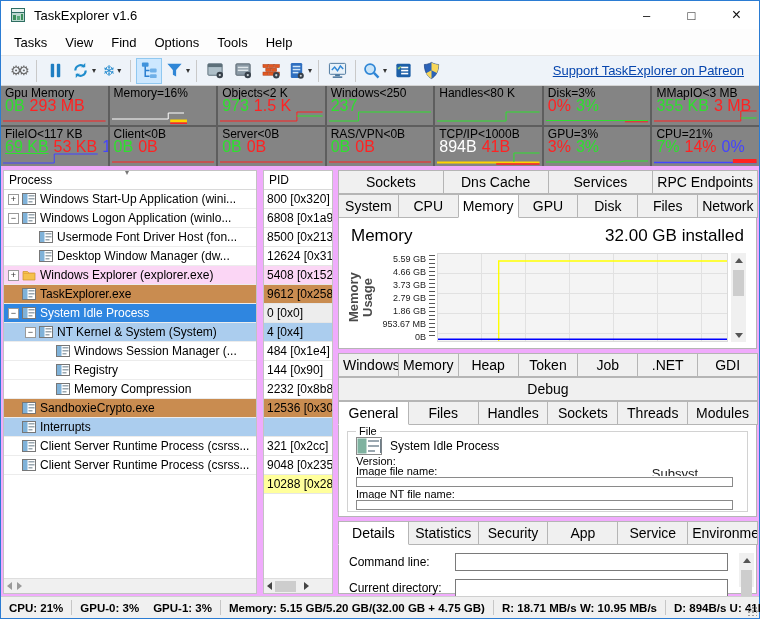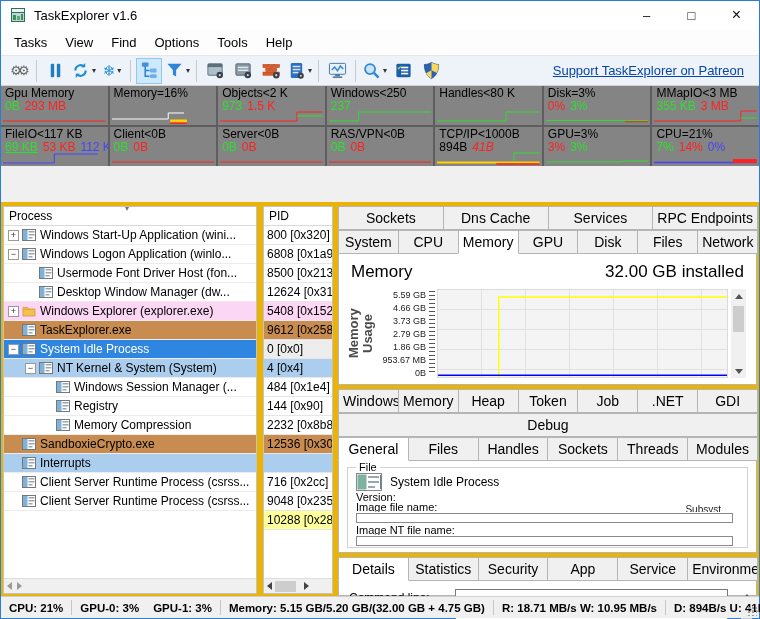--- a/index.html
+++ b/index.html
@@ -27,26 +27,26 @@
   .caret { font-size:8px; color:#333; margin-left:2px; }
   .tsep { width:1px; height:22px; background:#c9c9c9; margin:0 4px; flex:none; }
   .patreon { margin-left:auto; margin-right:12px; color:#0645ad; text-decoration:underline; font-size:13px; white-space:nowrap; }
   .uni-icon { font-size:15px; color:#2c8fd0; line-height:1; }
   .gears { color:#666; font-size:13px; letter-spacing:-4px; }
 
   
   .tiles { height:80px; flex:none; display:grid; grid-template-columns:repeat(7,1fr); grid-template-rows:1fr 1fr; gap:2px; background:#5e5e5e; }
   .tile { background:#848484; position:relative; padding:1px 4px; overflow:hidden; }
   .tile .t { font-size:12px; line-height:13px; white-space:nowrap; color:#000; }
-  .tile .v { font-size:12px; line-height:12px; white-space:nowrap; }
+  .tile .v { font-size:16px; line-height:12px; white-space:nowrap; }
   .tile .v span { margin-right:5px; }
   .tile svg { position:absolute; left:2px; bottom:1px; width:calc(100% - 4px); height:14px; }
 
   
-  .main { flex:1; display:flex; padding:4px 2px 2px 2px; background:#eab308; min-height:0;margin-top:36px; }
+  .main { flex:1; display:flex; padding:4px 2px 2px 2px; background:#f0abfc; min-height:0; }
   .panel { background:#fff; border:1px solid #c3c3c3; display:flex; flex-direction:column; min-height:0; }
   .tree-panel { width:254px; flex:none; }
   .pid-panel { width:70px; flex:none; margin-left:6px; }
   .col-header { height:19px; flex:none; border-bottom:1px solid #d9d9d9; font-size:12px; padding:2px 5px; position:relative; white-space:nowrap; overflow:hidden; }
   .sort-arrow { position:absolute; top:-3px; left:48%; font-size:8px; color:#777; }
   .rows { flex:1; overflow:hidden; }
   .row { height:19px; display:flex; align-items:center; font-size:12px; border-bottom:1px solid #ececec; white-space:nowrap; overflow:hidden; }
   .expander { width:11px; height:11px; flex:none; border:1px solid #999; background:#fff; color:#333; font-size:9px; line-height:9px; text-align:center; margin-right:3px; }
   .exp-spacer { width:14px; flex:none; }
   .ricon { width:14px; height:12px; flex:none; margin-right:4px; }
@@ -87,21 +87,21 @@
   .vspace { flex:1; }
 
   
   .generalbox { height:93px; flex:none; padding:6px 8px 4px 8px; }
   .filebox { border:1px solid #d2d2d2; height:100%; position:relative; padding:4px 8px 2px 8px; }
   .filebox .legend { position:absolute; top:-7px; left:8px; background:#fff; padding:0 3px; font-size:11px; }
   .filerow { display:flex; align-items:center; height:20px; overflow:hidden; }
   .filerow .bicon { width:26px; height:18px; margin-right:8px; flex:none; }
   .filerow .pname { font-size:12px; }
   .squish { font-size:11px; height:10px; line-height:10px; overflow:hidden; white-space:nowrap; }
-  .clip-label { position:absolute; right:26px; top:36px; font-size:10px; height:8px; line-height:11px; overflow:hidden; color:#222; }
+  .clip-label { position:absolute; right:49px; top:36px; font-size:13px; height:8px; line-height:11px; overflow:hidden; color:#222; }
   .finput { height:10px; border:1px solid #8a8a8a; background:#fff; width:calc(100% - 6px); margin:1px 0 2px 0; }
 
   
   .detailsbox { flex:1; display:flex; padding:8px 2px 6px 10px; min-height:0; }
   .dfields { flex:1; min-width:0; }
   .drow { display:flex; align-items:center; margin-bottom:8px; }
   .drow label { width:106px; flex:none; font-size:12px; }
   .drow input { flex:1; height:18px; border:1px solid #7a7a7a; background:#fff; margin-right:8px; font:inherit; padding:0 3px; }
   .gap { height:4px; flex:none; }
 
@@ -344,21 +344,21 @@
       </div>
       <div class="tile">
         <div class="t">RAS/VPN&lt;0B</div>
         <div class="v"><span style="color: rgb(46, 224, 46);">0B</span><span style="color: rgb(255, 34, 34);">0B</span></div>
         <svg viewBox="0 0 104 14" preserveAspectRatio="none">
           <polyline points="0,11 104,11" fill="none" stroke="#ff2222" stroke-width="1" vector-effect="non-scaling-stroke"></polyline>
         </svg>
       </div>
       <div class="tile">
         <div class="t">TCP/IP&lt;1000B</div>
-        <div class="v"><span style="color: #000000; margin-top: 44px;">894B</span><span style="color: rgb(255, 34, 34); font-style: italic;">41B</span></div>
+        <div class="v"><span style="color: #ffffff; margin-top: 44px;">894B</span><span style="color: rgb(255, 34, 34);">41B</span></div>
         <svg viewBox="0 0 104 14" preserveAspectRatio="none">
           <polyline points="0,11.5 104,11.5" fill="none" stroke="#ffd400" stroke-width="2" vector-effect="non-scaling-stroke"></polyline>
           <polyline points="60,13 104,13" fill="none" stroke="#ff2222" stroke-width="1.5" vector-effect="non-scaling-stroke"></polyline>
           <polyline points="78,11 78,2 104,2" fill="none" stroke="#2ee02e" stroke-width="1" vector-effect="non-scaling-stroke"></polyline>
         </svg>
       </div>
       <div class="tile">
         <div class="t">GPU=3%</div>
         <div class="v"><span style="color: rgb(255, 34, 34);">3%</span><span style="color: rgb(46, 224, 46);">3%</span></div>
         <svg viewBox="0 0 104 14" preserveAspectRatio="none">
@@ -561,21 +561,21 @@
           <div class="prow" style="background: rgb(255, 255, 255);">12624 [0x3150]</div>
           <div class="prow" style="background: rgb(251, 214, 245);">5408 [0x1520]</div>
           <div class="prow" style="background: rgb(201, 140, 80);">9612 [0x258c]</div>
           <div class="prow" style="background: rgb(237, 237, 237);">0 [0x0]</div>
           <div class="prow" style="background: rgb(171, 205, 238);">4 [0x4]</div>
           <div class="prow" style="background: rgb(255, 255, 255);">484 [0x1e4]</div>
           <div class="prow" style="background: rgb(255, 255, 255);">144 [0x90]</div>
           <div class="prow" style="background: rgb(255, 255, 255);">2232 [0x8b8]</div>
           <div class="prow" style="background: rgb(201, 140, 80);">12536 [0x30f8]</div>
           <div class="prow" style="background: rgb(171, 205, 238);"></div>
-          <div class="prow" style="background: rgb(255, 255, 255);">716 [0x2cc]</div>
+          <div class="prow" style="background: rgb(255, 255, 255);">321 [0x2cc]</div>
           <div class="prow" style="background: rgb(255, 255, 255);">9048 [0x2358]</div>
           <div class="prow" style="background: rgb(255, 255, 156);">10288 [0x2830]</div>
         </div>
       <div class="hscroll">
         <span class="tri dark left"></span>
         <span class="hthumb"></span>
         <span class="tri dark right"></span>
       </div>
     </div>
 

